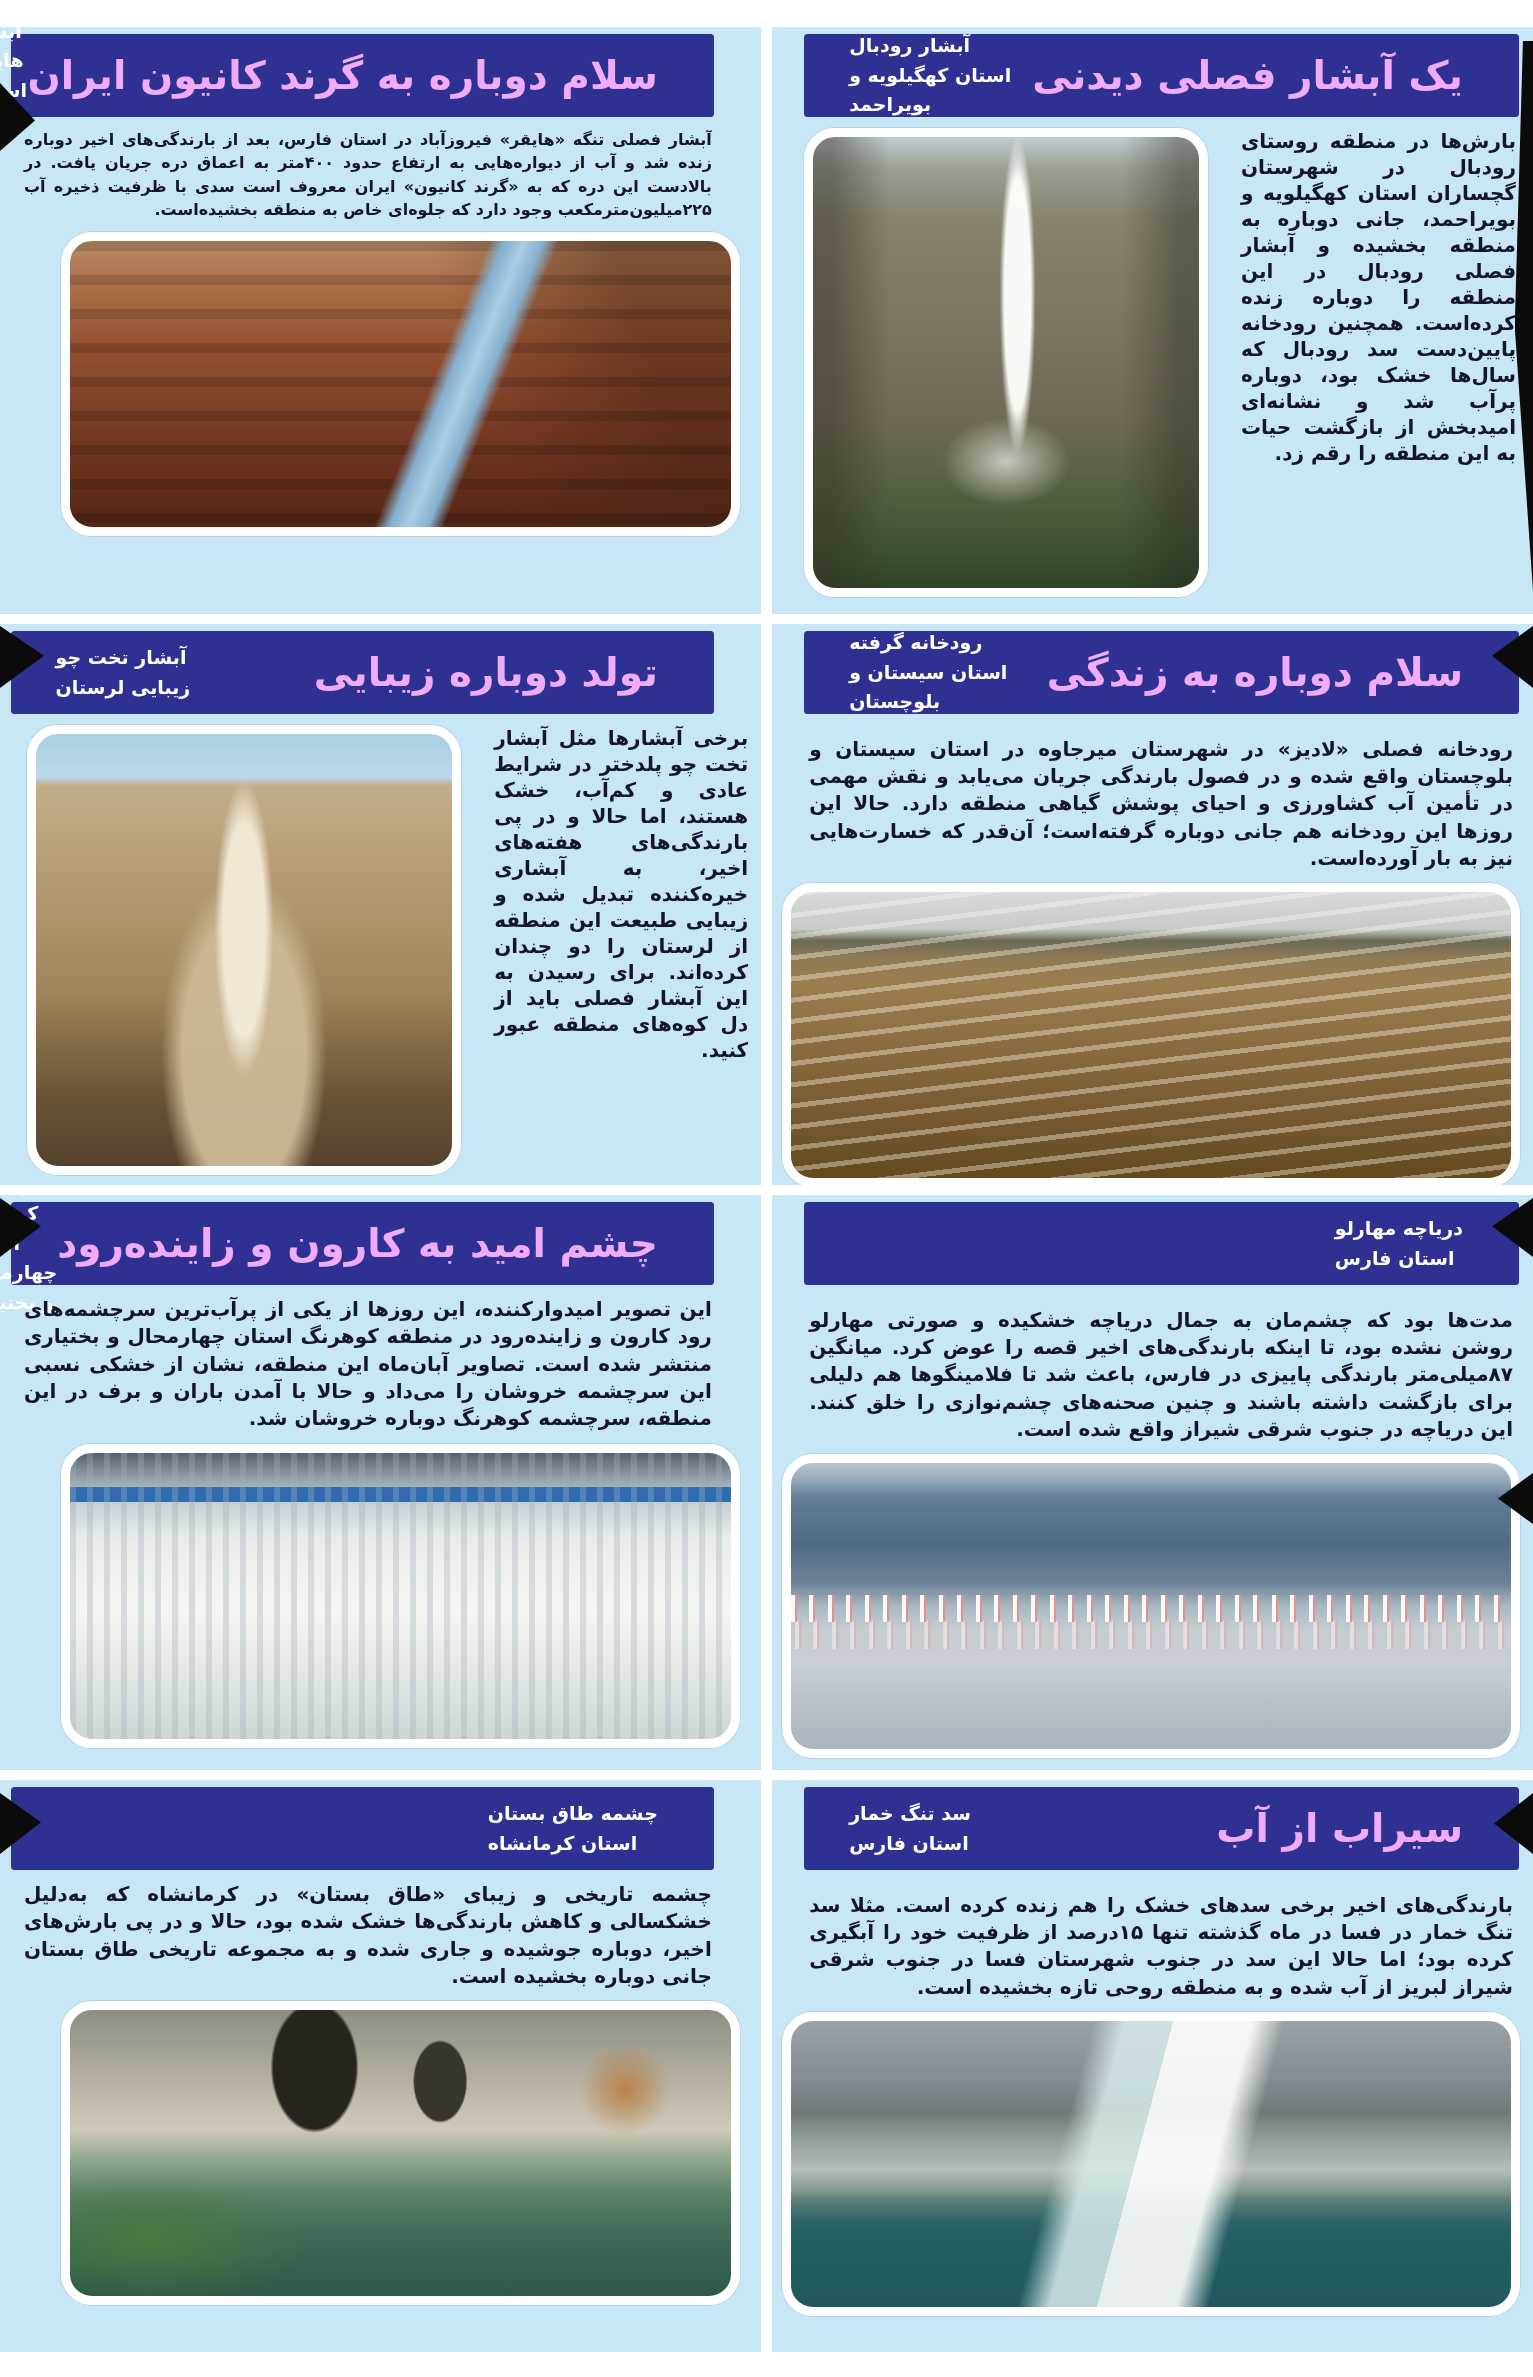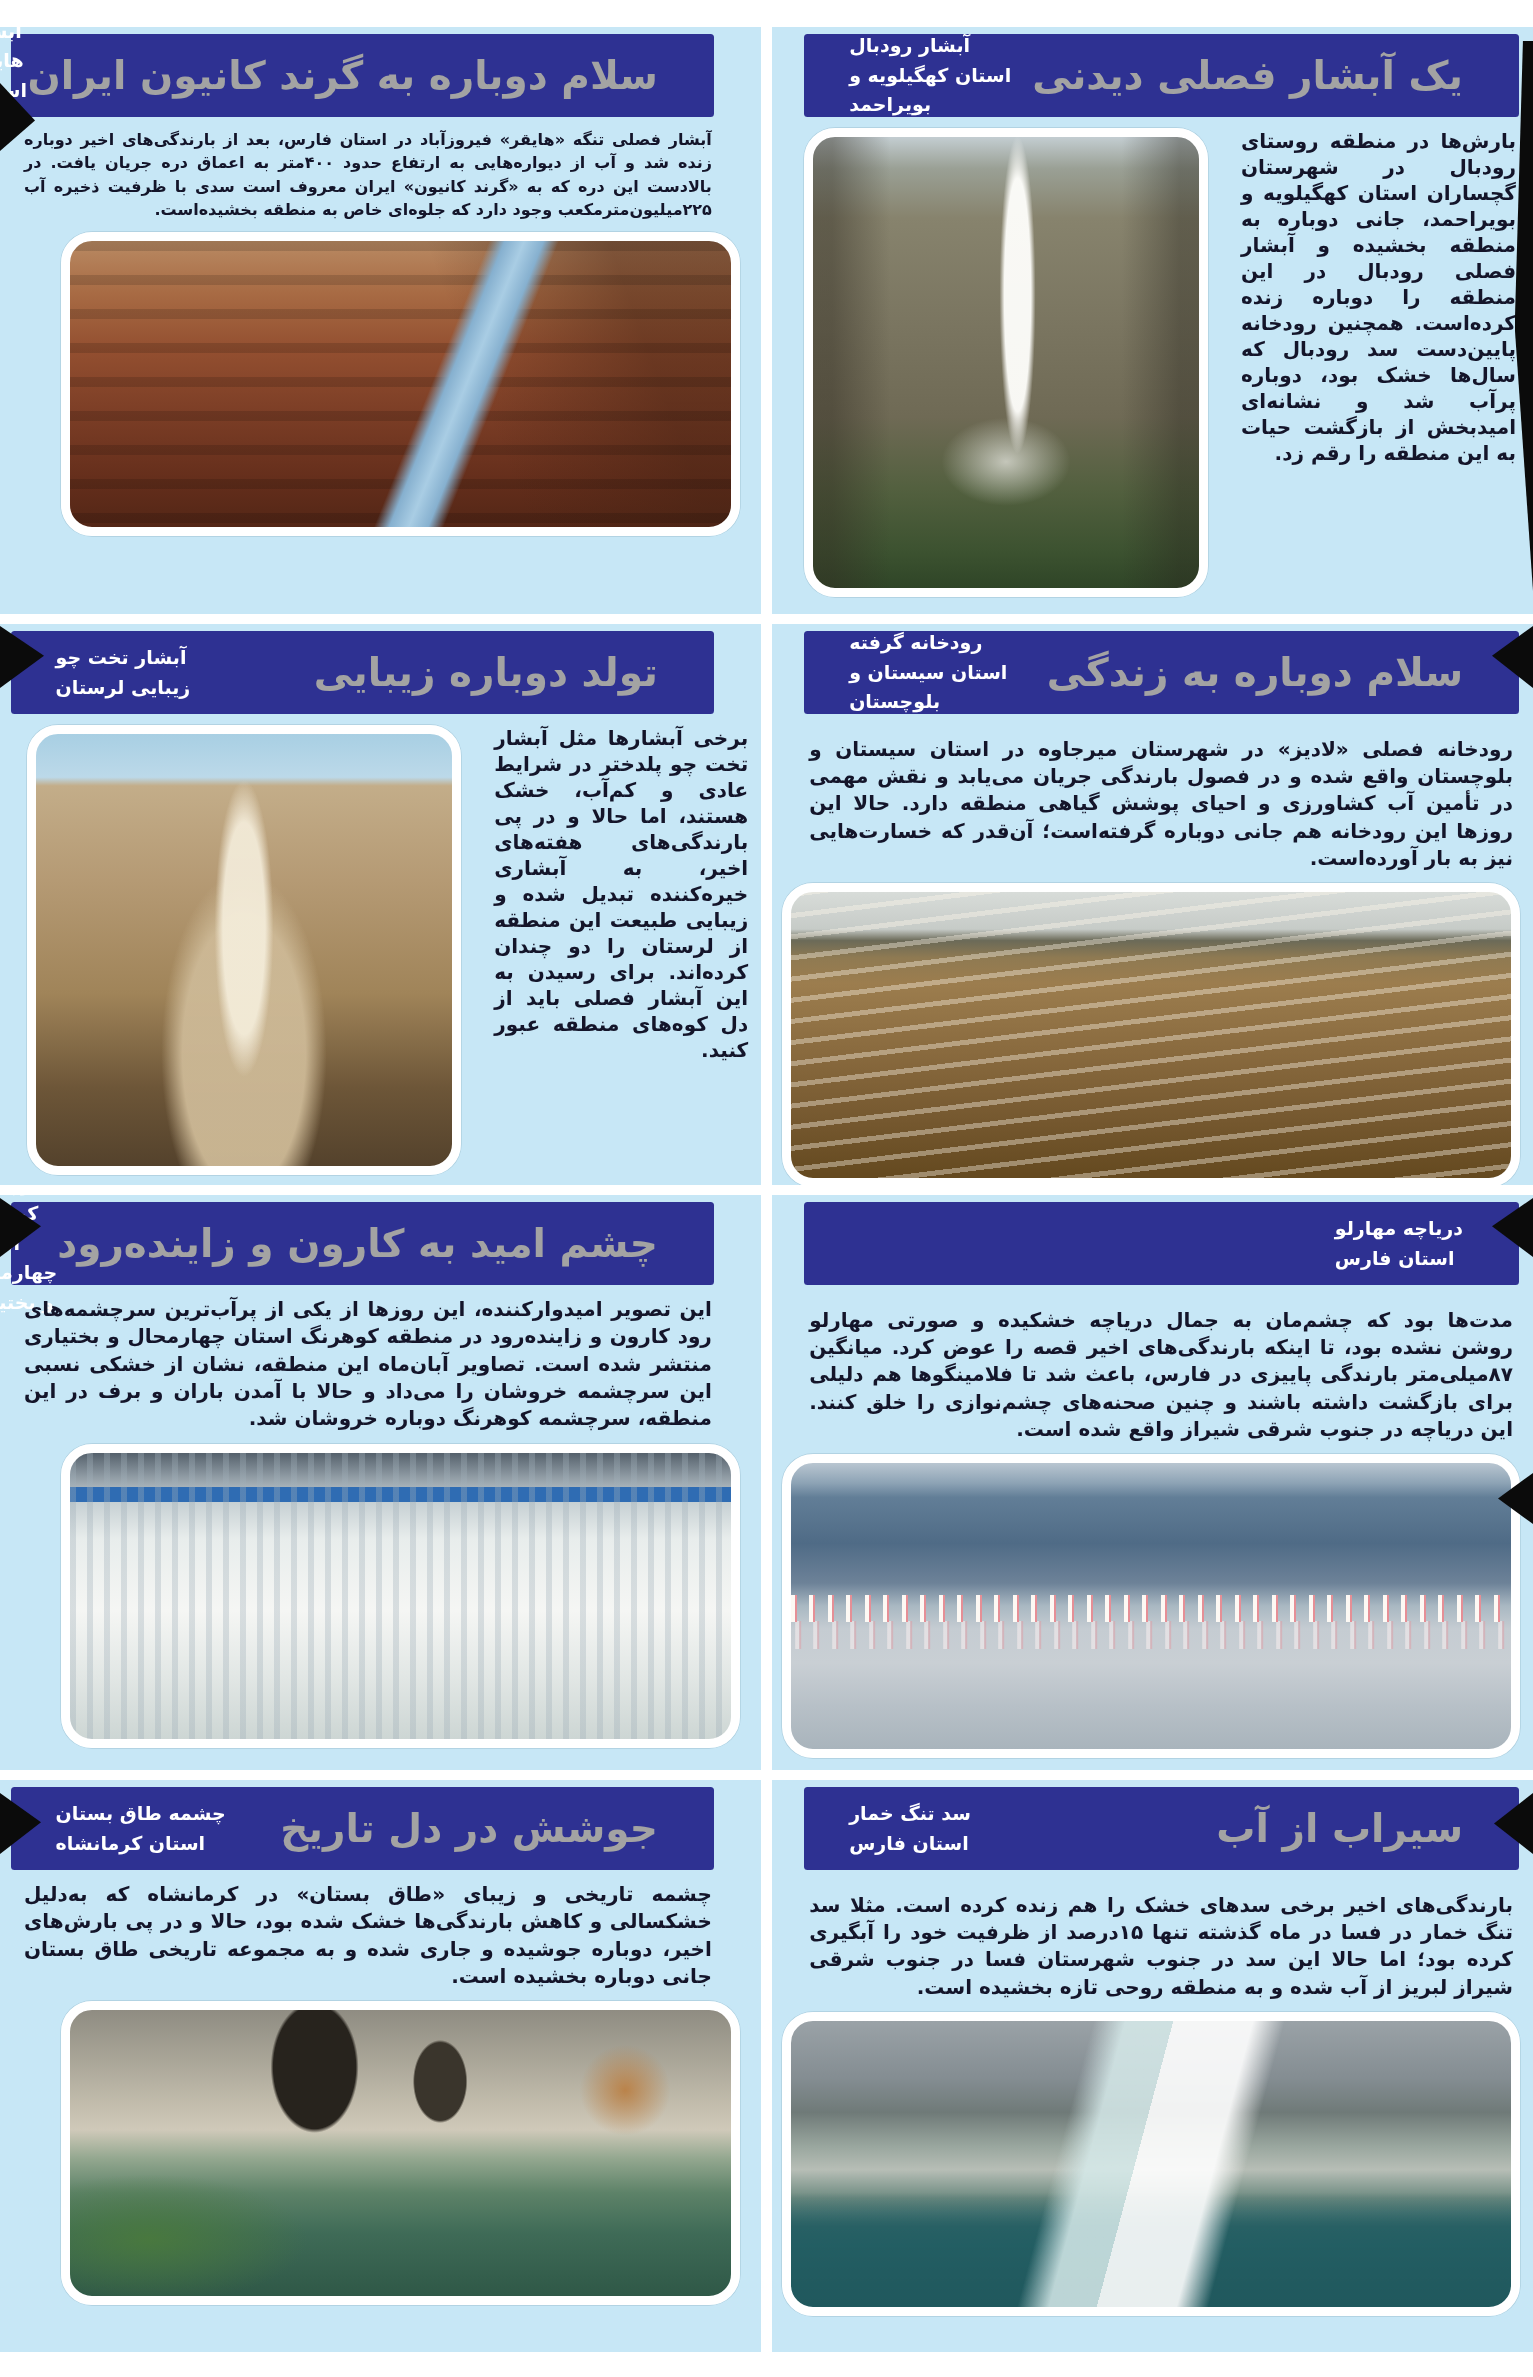--- a/index.html
+++ b/index.html
@@ -26,21 +26,21 @@
     height:83px;
     background:#2e3192;
     border-radius:3.5px;
     display:flex;align-items:center;justify-content:space-between;
     padding:0 56px 0 45px;
   }
   .right .banner{margin:7px 14px 0 32px;}
   .left  .banner{margin:7px 47px 0 10.6px;}
   .title{
     margin:0;
-    color:#a3a3a3;
+    color:#f0abfc;
     font-size:39px;font-weight:bold;
     letter-spacing:-0.7px;
     white-space:nowrap;
   }
   .cap{
     color:#ffffff;font-weight:bold;
     font-size:19px;line-height:1.55;
     text-align:left;
   }
   
@@ -227,21 +227,20 @@
           <div>سد تنگ خمار</div>
           <div>استان فارس</div>
         </div>
       </header>
       <p class="body para">بارندگی‌های اخیر برخی سدهای خشک را هم زنده کرده است. مثلا سد تنگ خمار در فسا در ماه گذشته تنها ۱۵درصد از ظرفیت خود را آبگیری کرده بود؛ اما حالا این سد در جنوب شهرستان فسا در جنوب شرقی شیراز لبریز از آب شده و به منطقه روحی تازه بخشیده است.</p>
       <div class="photo wide ph-tangkhomar"></div>
     </section>
 
     <section class="cell left">
       <header class="banner">
-        <h2 class="title">جوشش در دل تاریخ</h2>
         <div class="cap">
           <div>چشمه طاق بستان</div>
           <div>استان کرمانشاه</div>
         </div>
       </header>
       <p class="body para">چشمه تاریخی و زیبای «طاق بستان» در کرمانشاه که به‌دلیل خشکسالی و کاهش بارندگی‌ها خشک شده بود، حالا و در پی بارش‌های اخیر، دوباره جوشیده و جاری شده و به مجموعه تاریخی طاق بستان جانی دوباره بخشیده است.</p>
       <div class="photo wide ph-taghbostan"></div>
     </section>
 
   </div>

